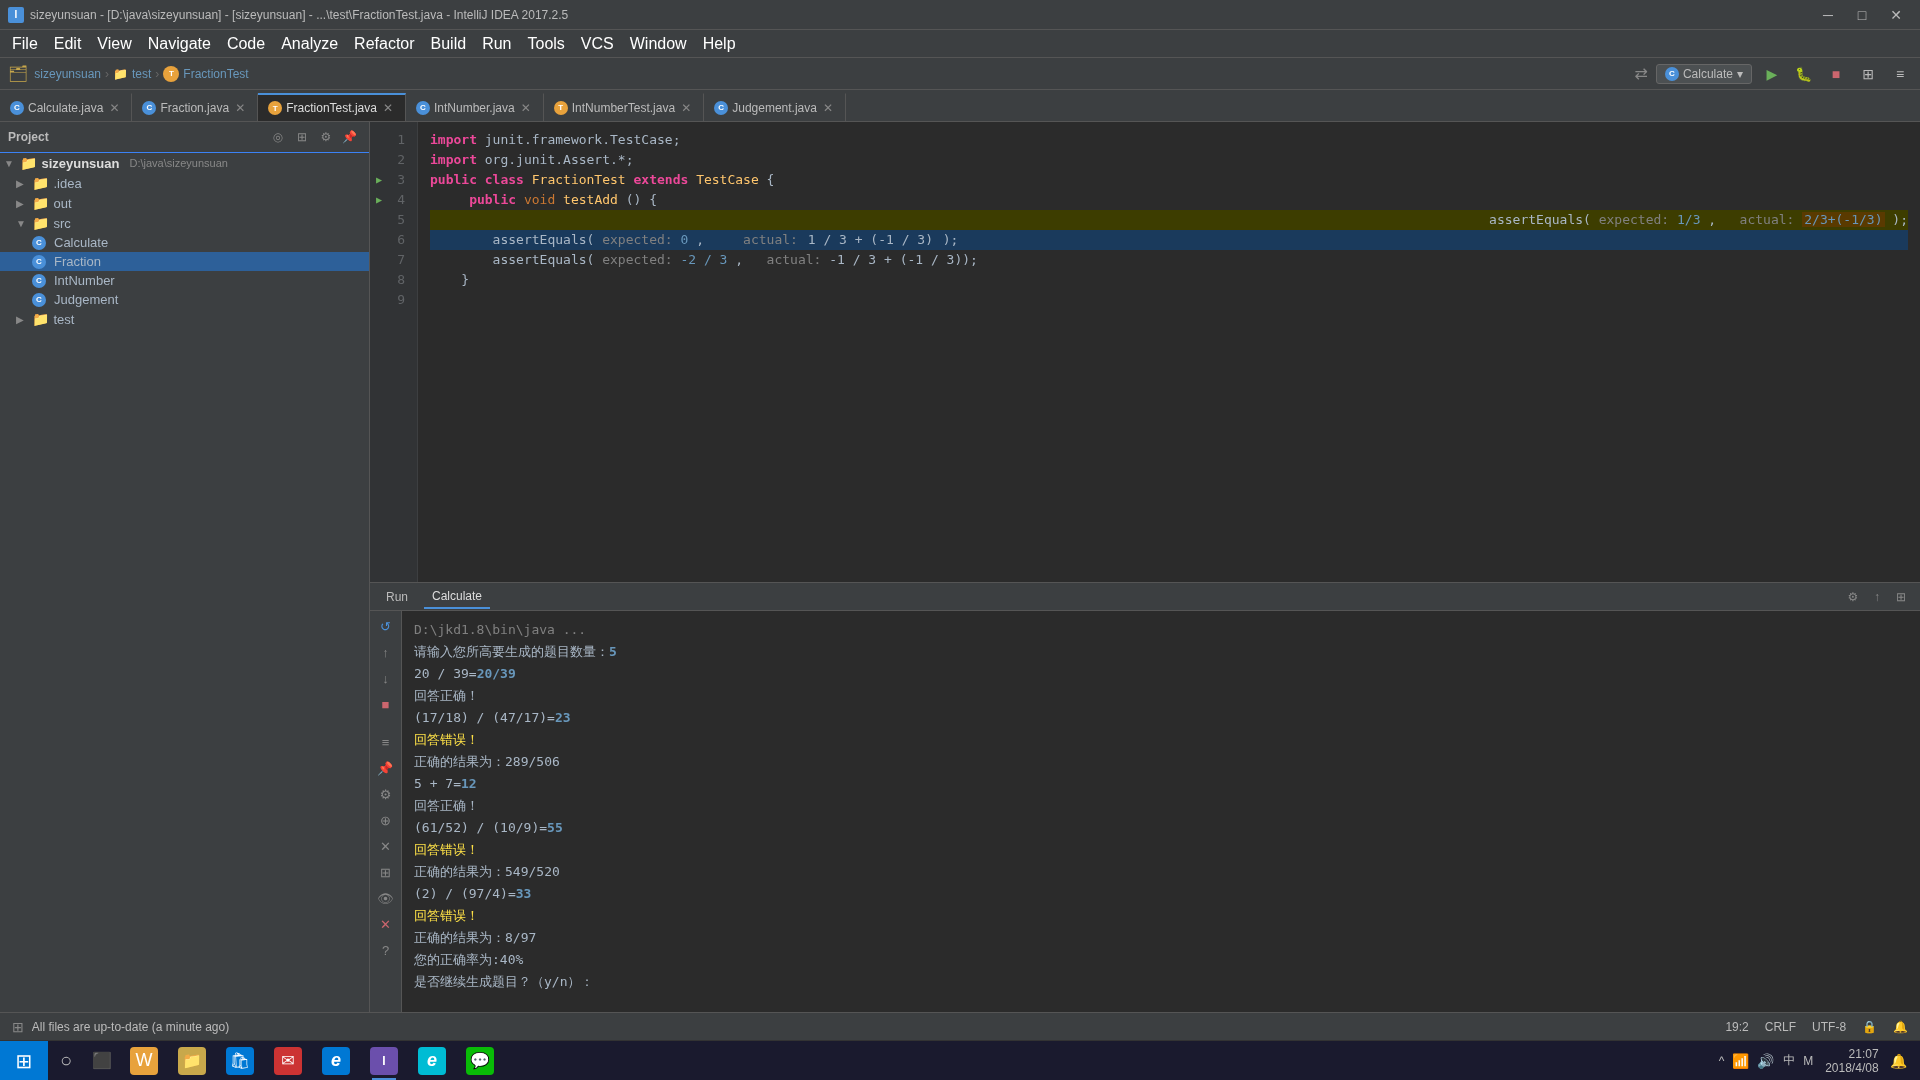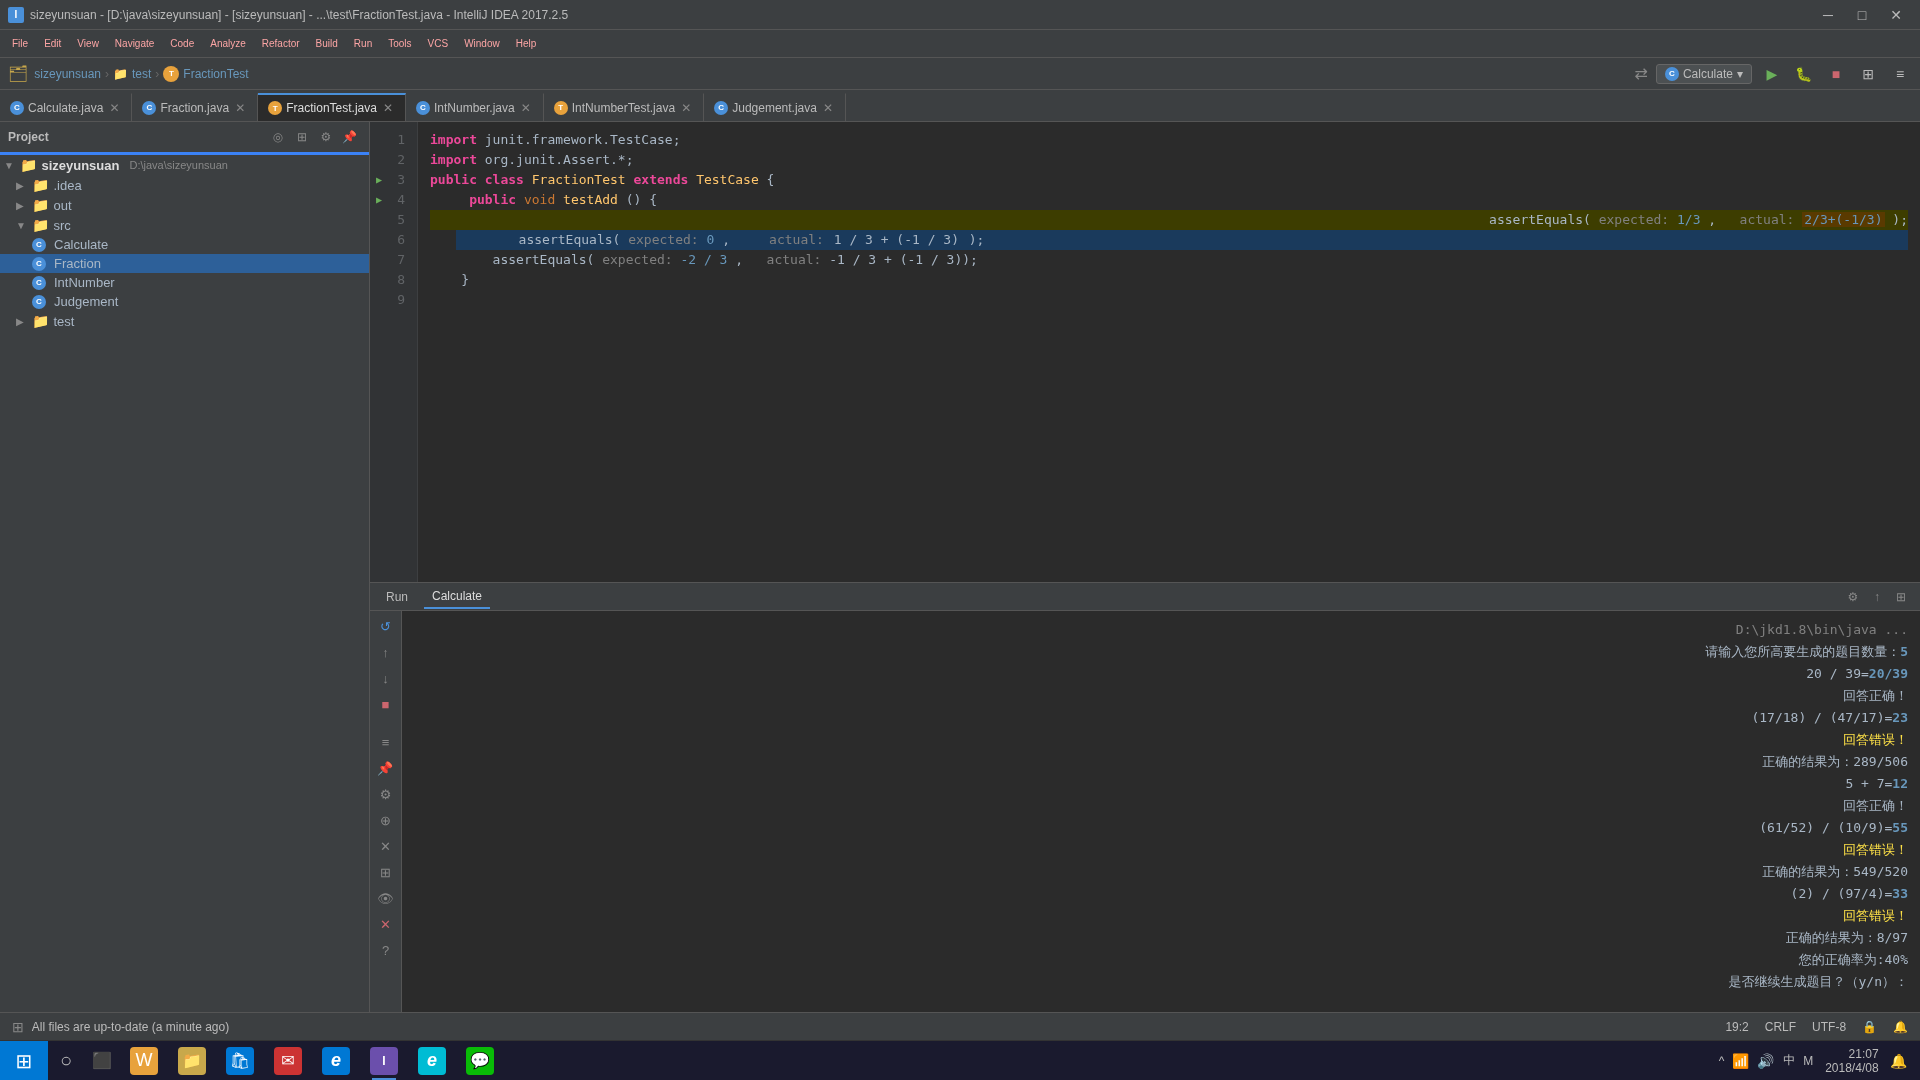--- a/index.html
+++ b/index.html
@@ -7,21 +7,21 @@
 
     
     #title-bar { background: #3c3f41; height: 30px; display: flex; align-items: center; justify-content: space-between; padding: 0 8px; border-bottom: 1px solid #555; }
     #title-bar-left { display: flex; align-items: center; gap: 6px; font-size: 12px; color: #bbb; }
     #title-bar-icon { width: 16px; height: 16px; background: #4a90d9; border-radius: 2px; display: flex; align-items: center; justify-content: center; font-size: 10px; color: white; font-weight: bold; }
     #title-bar-controls { display: flex; gap: 2px; }
     .title-btn { width: 32px; height: 30px; display: flex; align-items: center; justify-content: center; cursor: pointer; color: #bbb; font-size: 14px; }
 
     
     #menu-bar { background: #3c3f41; height: 28px; display: flex; align-items: center; padding: 0 4px; border-bottom: 1px solid #555; }
-    .menu-item { padding: 4px 8px; font-size: 10px; color: #fca5a5; cursor: pointer; border-radius: 3px; }
+    .menu-item { padding: 4px 8px; font-size: 16px; color: #ffffff; cursor: pointer; border-radius: 3px; }
 
     
     #nav-bar { background: #3c3f41; height: 32px; display: flex; align-items: center; padding: 0 8px; gap: 6px; border-bottom: 1px solid #555; }
     .nav-breadcrumb { display: flex; align-items: center; gap: 4px; font-size: 12px; }
     .nav-sep { color: #666; }
     .nav-link { color: #6897bb; cursor: pointer; }
     .nav-right { margin-left: auto; display: flex; align-items: center; gap: 8px; }
     .run-config { background: #4c5052; border: 1px solid #666; border-radius: 3px; padding: 2px 8px; font-size: 12px; color: #bbb; cursor: pointer; display: flex; align-items: center; gap: 4px; }
     .run-btn { width: 24px; height: 24px; border-radius: 3px; cursor: pointer; display: flex; align-items: center; justify-content: center; font-size: 14px; }
     .run-btn.green { color: #6ab05a; }
@@ -33,21 +33,21 @@
 
     
     #tabs-bar { background: #3c3f41; height: 32px; display: flex; align-items: flex-end; border-bottom: 1px solid #555; overflow: hidden; }
     .tab { display: flex; align-items: center; gap: 4px; padding: 0 10px; height: 28px; cursor: pointer; font-size: 12px; color: #bbb; border-right: 1px solid #555; border-top: 1px solid transparent; position: relative; white-space: nowrap; }
     .tab.active { background: #2b2b2b; color: #ddd; border-top: 2px solid #4a90d9; }
     .tab:not(.active) { background: #3c3f41; }
     .tab-close { color: #888; font-size: 12px; padding: 1px 2px; border-radius: 2px; }
 
     
     #sidebar { width: 370px; min-width: 370px; background: #3c3f41; border-right: 1px solid #555; display: flex; flex-direction: column; }
-    #sidebar-header { display: flex; align-items: center; justify-content: space-between; padding: 4px 8px; background: #3c3f41; border-bottom: 3px solid #3b82f6; }
+    #sidebar-header { display: flex; align-items: center; justify-content: space-between; padding: 4px 8px; background: #3c3f41; border-bottom: 1px solid #3b82f6; }
     #sidebar-title { font-size: 12px; font-weight: bold; color: #bbb; }
     .sidebar-tools { display: flex; gap: 2px; }
     .sidebar-tool-btn { width: 22px; height: 22px; display: flex; align-items: center; justify-content: center; cursor: pointer; color: #888; border-radius: 2px; font-size: 12px; }
 
     .tree-item { display: flex; align-items: center; gap: 4px; padding: 2px 4px; cursor: pointer; font-size: 13px; }
     .tree-item.selected { background: #2d6099; }
     .tree-arrow { color: #888; font-size: 10px; width: 12px; }
     .tree-indent-1 { padding-left: 16px; }
     .tree-indent-2 { padding-left: 32px; }
 
@@ -58,36 +58,36 @@
     .line-num { height: 20px; line-height: 20px; display: flex; align-items: center; justify-content: flex-end; padding-right: 8px; position: relative; }
     .line-num .run-gutter { position: absolute; left: 2px; color: #6ab05a; font-size: 10px; cursor: pointer; }
     #code-content { flex: 1; padding: 8px 12px; font-family: 'Consolas', monospace; font-size: 13px; overflow: auto; }
     .code-line { height: 20px; line-height: 20px; white-space: nowrap; }
     .kw { color: #ec4899; font-weight: bold; }
     .kw2 { color: #cc7832; }
     .cls { color: #ffc66d; }
     .fn { color: #ffc66d; }
     .num { color: #6897bb; }
     .hl-yellow { background: #3d3d00; text-align: right; }
-    .hl-blue { background: #1a3a5c; margin-left: 26px; }
+    .hl-blue { background: #1a3a5c; }
 
     
     #run-panel { height: 430px; border-top: 1px solid #555; display: flex; flex-direction: column; }
     #run-panel-header { background: #3c3f41; height: 28px; display: flex; align-items: center; gap: 8px; padding: 0 8px; border-bottom: 1px solid #555; }
     .run-tab { padding: 4px 8px; font-size: 12px; color: #bbb; cursor: pointer; }
     .run-tab.active { color: #ddd; border-bottom: 2px solid #4a90d9; }
     #run-panel-tools { display: flex; gap: 2px; margin-left: auto; }
     .panel-tool-btn { width: 22px; height: 22px; display: flex; align-items: center; justify-content: center; cursor: pointer; color: #888; border-radius: 2px; font-size: 12px; }
 
     #run-content { display: flex; flex: 1; overflow: hidden; }
     #run-sidebar { width: 32px; background: #3c3f41; border-right: 1px solid #555; display: flex; flex-direction: column; align-items: center; padding: 4px 2px; gap: 4px; }
     .run-side-btn { width: 22px; height: 22px; display: flex; align-items: center; justify-content: center; cursor: pointer; color: #888; border-radius: 2px; font-size: 13px; }
     .run-side-btn.active { color: #4a90d9; }
     #run-output { flex: 1; padding: 8px 12px; font-family: 'Consolas', monospace; font-size: 13px; overflow: auto; background: #2b2b2b; color: #a9b7c6; }
-    .out-line { line-height: 22px; text-align: right; }
+    .out-line { line-height: 22px; }
     .out-cmd { color: #808080; }
     .out-highlight { color: #6897bb; font-weight: bold; }
     .out-correct { color: #a9b7c6; }
     .out-wrong { color: #fde047; }
 
     
     #status-bar { background: #3c3f41; height: 28px; display: flex; align-items: center; justify-content: space-between; padding: 0 12px; font-size: 12px; color: #bbb; border-top: 1px solid #555; }
     #status-left { display: flex; align-items: center; gap: 8px; }
     #status-right { display: flex; align-items: center; gap: 16px; }
 

